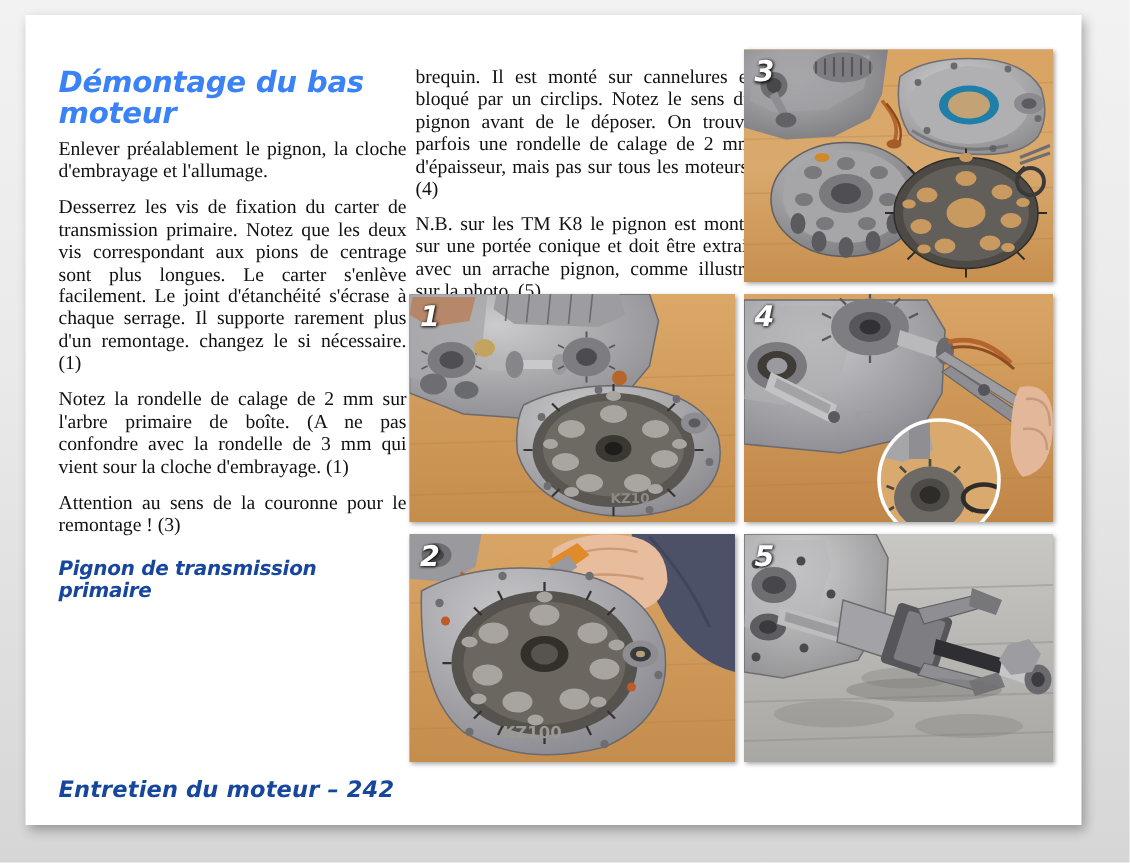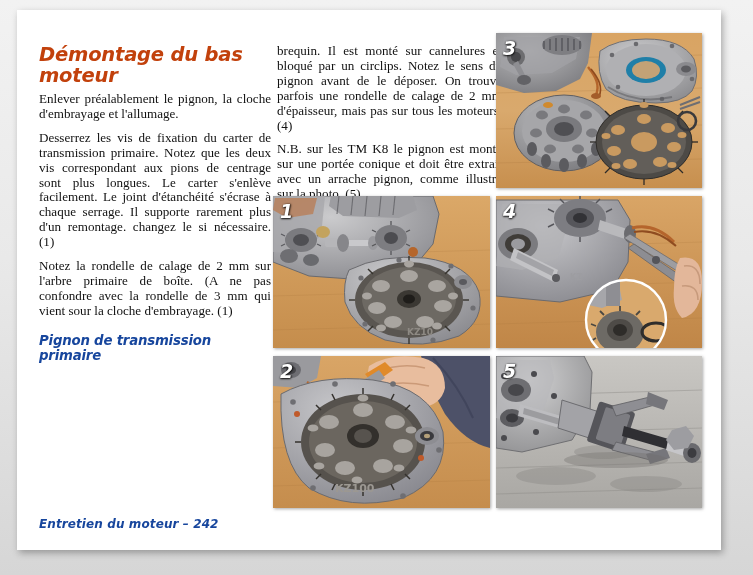--- a/index.html
+++ b/index.html
@@ -18,42 +18,42 @@
 
   
   .col{position:absolute;top:34px;}
   #col-left{left:22px;width:232px;}
   #col-mid-text{left:260px;width:225px;}
 
   h1.title{
     font-family:"DejaVu Sans",sans-serif;
     font-style:italic;font-weight:bold;
     font-size:19.5px;line-height:21px;
-    color:#c2410c;margin:0 0 6px 0;letter-spacing:-0.2px;
+    color:#3b82f6;margin:0 0 6px 0;letter-spacing:-0.2px;
   }
   h2.sub{
     font-family:"DejaVu Sans",sans-serif;
     font-style:italic;font-weight:bold;
     font-size:13.3px;line-height:15px;
     color:#17469d;margin:14px 0 3px 0;letter-spacing:-0.2px;
   }
   p.body{
     font-family:"Liberation Serif",serif;
     font-size:13.1px;line-height:14.9px;
     color:#111111;margin:0 0 9px 0;
     text-align:justify;
     -webkit-hyphens:none;hyphens:none;
   }
   p.body:last-child{margin-bottom:0;}
 
   .footer{
     position:absolute;left:22px;top:507px;
     font-family:"DejaVu Sans",sans-serif;
     font-style:italic;font-weight:bold;
-    font-size:12px;color:#17469d;letter-spacing:0.1px;
+    font-size:15px;color:#17469d;letter-spacing:0.1px;
   }
 
   
   .photo{
     position:absolute;overflow:hidden;
     background:#b98a4e;
     box-shadow:1px 1px 3px rgba(0,0,0,0.35);
   }
   #photo3{left:479px;top:23px;width:206px;height:155px;}
   #photo1{left:256px;top:186px;width:217px;height:152px;}
@@ -76,20 +76,21 @@
 <body>
 
 <div id="page">
 
   <div class="col" id="col-left">
     <h1 class="title">Démontage du bas moteur</h1>
     <p class="body">Enlever préalablement le pignon, la cloche d'embrayage et l'allumage.</p>
 
     <p class="body">Desserrez les vis de fixation du carter de transmission primaire. Notez que les deux vis correspondant aux pions de centrage sont plus longues. Le carter s'enlève facilement. Le joint d'étanchéité s'écrase à chaque serrage. Il supporte rarement plus d'un remontage. changez le si nécessaire. (1)</p>
     <p class="body">Notez la rondelle de calage  de 2 mm sur l'arbre primaire de boîte. (A ne pas confondre avec la rondelle de 3 mm qui vient sour la cloche d'embrayage. (1)</p>
+    <p class="body">Attention au sens de la couronne pour le remontage ! (3)</p>
 
     <h2 class="sub">Pignon de transmission primaire</h2>
   </div>
 
   <div class="col" id="col-mid-text">
     <p class="body">brequin. Il est monté sur cannelures et bloqué par un circlips. Notez le sens du pignon avant de le déposer. On trouve parfois une rondelle de calage de 2 mm d'épaisseur, mais pas sur tous les moteurs. (4)</p>
     <p class="body">N.B. sur les TM K8 le pignon est monté sur une portée conique et doit être extrait avec un arrache pignon, comme illustré sur la photo. (5)</p>
   </div>
 
   <div class="footer">Entretien du moteur – 242</div>

